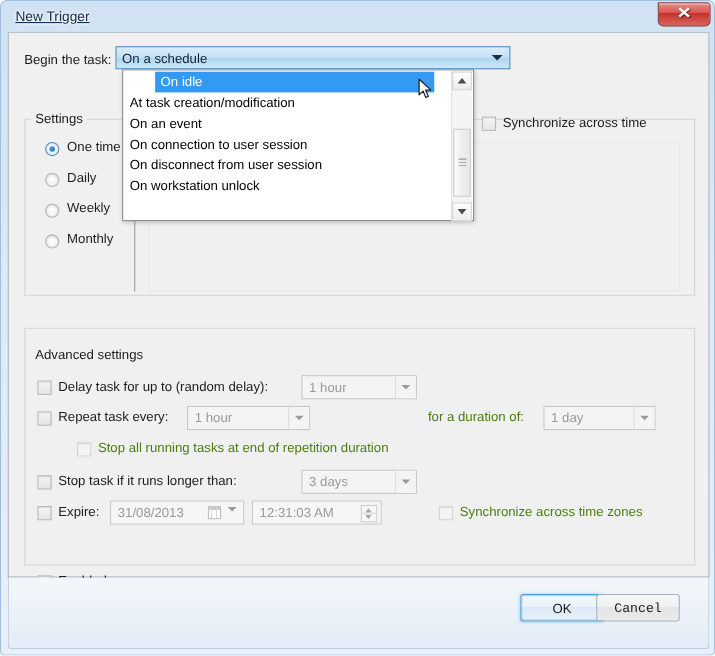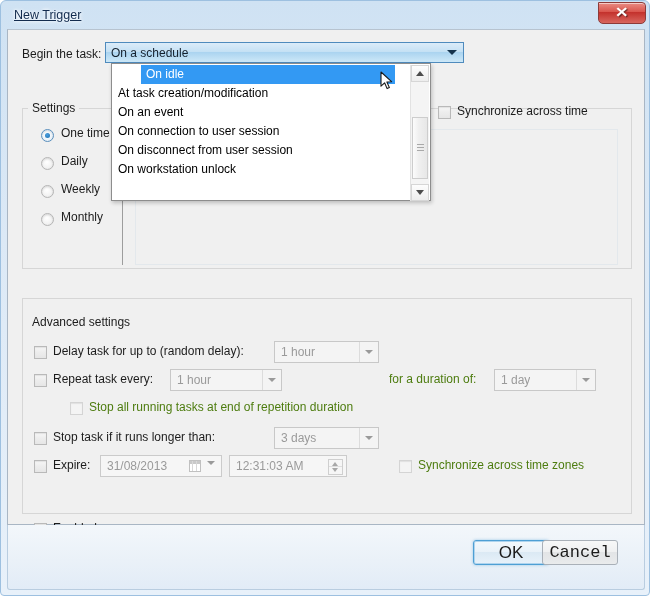--- a/index.html
+++ b/index.html
@@ -409,21 +409,21 @@
 
   
   .btn {
     position: absolute;
     box-sizing: border-box;
     height: 25px;
     width: 76px;
     border: 1px solid #a9b0b8;
     border-radius: 3px;
     background: linear-gradient(to bottom, #f7f8f8 0%, #eff0f1 48%, #e2e4e6 49%, #e9ebec 100%);
-    font-size: 17px;
+    font-size: 12px;
     color: #1b1b1b;
     display: flex;
     align-items: center;
     justify-content: center;
   }
   .btn.default {
     border-color: #4e9fd4;
     box-shadow: 0 0 0 1px #aed4ee inset, 0 0 3px rgba(80,160,215,.55);
     background: linear-gradient(to bottom, #f2f8fc 0%, #e9f2f9 48%, #dbe9f4 49%, #e8f2fa 100%);
   }

